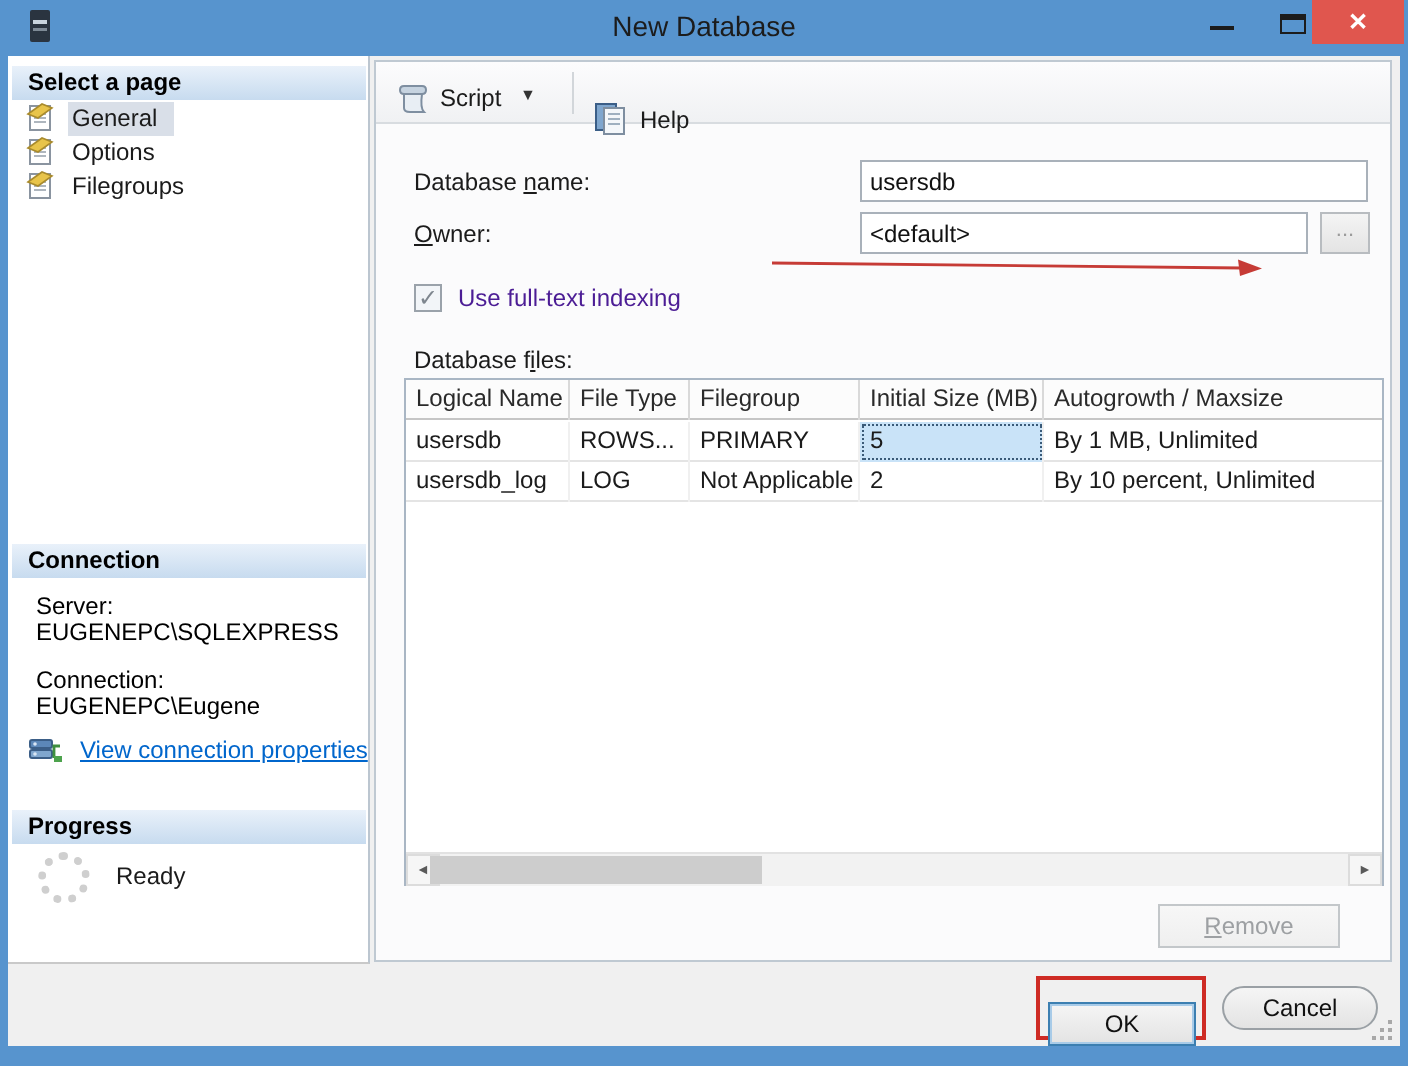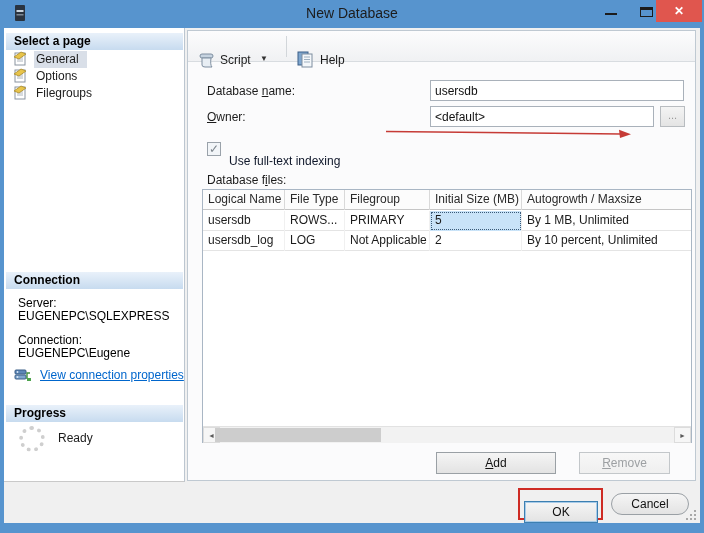--- a/index.html
+++ b/index.html
@@ -33,37 +33,37 @@
   .t-server-l { top:268px; } .t-server-v { top:281px; }
   .t-conn-l { top:305px; } .t-conn-v { top:318px; }
   .conn-link-row { position:absolute; left:10px; top:338px; height:18px; cursor:pointer; }
   .conn-link-row .cicon { position:absolute; left:0; top:1px; width:18px; height:16px; }
   .conn-link { position:absolute; left:26px; top:2px; color:#0066CC; text-decoration:underline; white-space:nowrap; }
   .spinner { position:absolute; left:15px; top:398px; width:26px; height:26px; border:4px dotted #CFCFCF; border-radius:50%; }
   .progress-status { position:absolute; left:54px; top:403px; }
   
   .panel { position:absolute; left:183px; top:2px; width:509px; height:451px; background:#FBFBFC; border:1px solid #BFC9D2; }
   .toolbar { position:absolute; left:0; top:0; width:507px; height:31px; background:linear-gradient(180deg,#FCFCFD,#F0F1F3); border-bottom:1px solid #D8DCE0; }
-  .tb-script { position:absolute; left:8px; top:17px; width:84px; height:24px; cursor:pointer; }
+  .tb-script { position:absolute; left:8px; top:6px; width:84px; height:24px; cursor:pointer; }
   .tb-script .sicon { position:absolute; left:2px; top:3px; width:18px; height:18px; }
   .tb-script .txt { position:absolute; left:24px; top:5px; }
   .tb-script .chev { position:absolute; left:64px; top:6px; font-size:8px; color:#333; }
   .tb-sep { position:absolute; left:98px; top:5px; width:1px; height:21px; background:#D2D6DA; }
   .tb-help { position:absolute; left:106px; top:17px; width:60px; height:24px; cursor:pointer; }
   .tb-help .hicon { position:absolute; left:2px; top:2px; width:18px; height:19px; }
   .tb-help .txt { position:absolute; left:26px; top:5px; }
   .frm-label { position:absolute; left:19px; }
   .lbl-dbname { top:53px; } .lbl-owner { top:79px; } .lbl-files { top:142px; }
   .mn { text-decoration:underline; }
   .txt-input { position:absolute; height:21px; border:1px solid #A9B1BA; background:#fff; font-family:"Liberation Sans",sans-serif; font-size:12px; padding:0 4px; color:#111; }
   .in-dbname { left:242px; top:49px; width:254px; }
   .in-owner  { left:242px; top:75px; width:224px; }
   .btn-browse { position:absolute; left:472px; top:75px; width:25px; height:21px; background:linear-gradient(180deg,#F4F4F4,#E4E4E4); border:1px solid #B8BCC0; color:#9B9B9B; text-align:center; line-height:17px; font-size:11px; }
   .chk-box { position:absolute; left:19px; top:111px; width:14px; height:14px; border:1px solid #9AA2AA; background:#F2F5F8; color:#7E868E; font-size:12px; line-height:13px; text-align:center; }
-  .chk-label { position:absolute; left:41px; top:123px; color:#0f172a; }
+  .chk-label { position:absolute; left:41px; top:111px; color:#4c1d95; }
   
   .grid { position:absolute; left:14px; top:158px; width:490px; height:254px; background:#fff; border:1px solid #A9B6C4; }
   .g-hdr { position:absolute; left:0; top:0; width:488px; height:20px; background:#FCFCFC; border-bottom:1px solid #C6C6C6; }
   .g-row { position:absolute; left:0; width:488px; height:20px; border-bottom:1px solid #E4E4E4; }
   .g-row1 { top:21px; } .g-row2 { top:41px; }
   .g-cell { position:absolute; top:0; height:20px; line-height:19px; padding-left:5px; white-space:nowrap; overflow:hidden; }
   .g-hdr .g-cell { border-right:1px solid #D9D9D9; color:#2a2a2a; }
   .g-row .g-cell { border-right:1px solid #F0F0F0; }
   .c0 { left:0; width:82px; } .c1 { left:82px; width:60px; } .c2 { left:142px; width:85px; } .c3 { left:227px; width:92px; } .c4 { left:319px; width:169px; border-right:none !important; }
   .cell-selected { background:#C9E3F8; outline:1px dotted #3A5A78; outline-offset:-2px; }
@@ -227,21 +227,20 @@
           <div class="g-cell c3">2</div>
           <div class="g-cell c4">By 10 percent, Unlimited</div>
         </div>
         <div class="hscroll">
           <div class="hs-arrow hs-left"><span>◄</span></div>
           <div class="hs-thumb"></div>
           <div class="hs-arrow hs-right"><span>►</span></div>
         </div>
       </div>
 
-      <div class="push-btn btn-add"><span class="mn">A</span><span>dd</span></div>
       <div class="push-btn btn-remove"><span class="mn">R</span><span>emove</span></div>
     </div>
 
     <div class="footer">
       <div class="ok-annotation"></div>
       <div class="push-btn btn-ok">OK</div>
       <div class="push-btn btn-cancel">Cancel</div>
       <svg class="resize-grip" viewBox="0 0 12 12">
         <rect x="9" y="1" width="2" height="2" fill="#A8A8A8"></rect>
         <rect x="5" y="5" width="2" height="2" fill="#A8A8A8"></rect>

